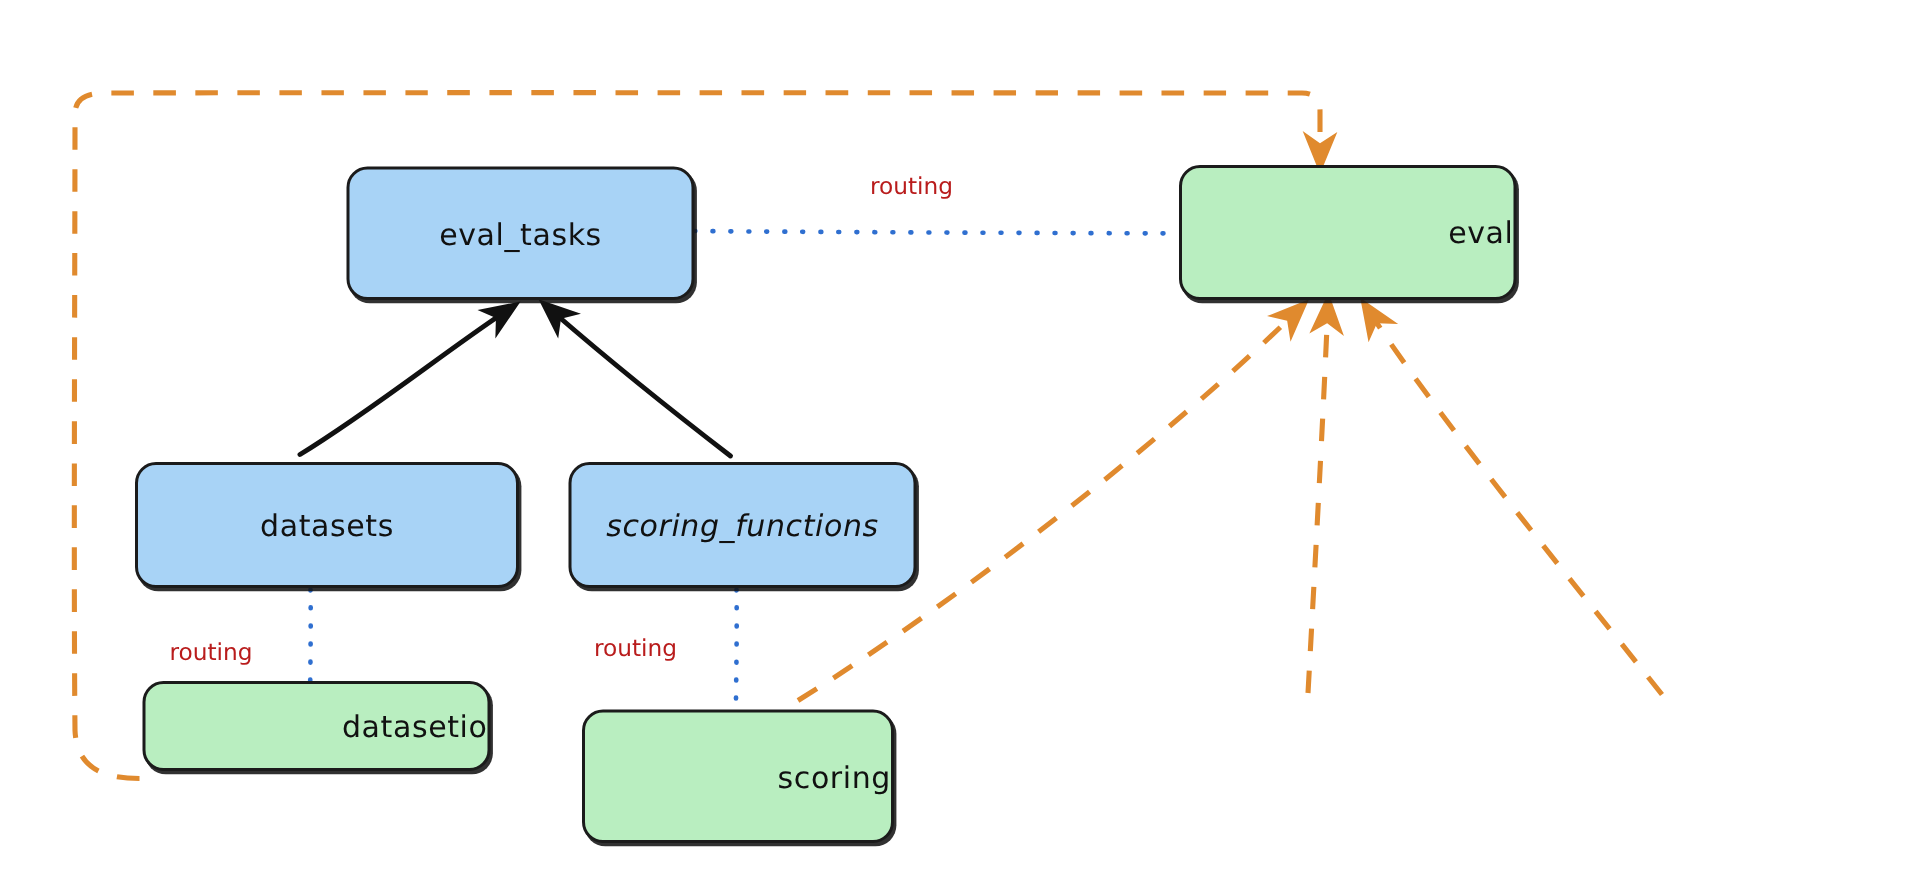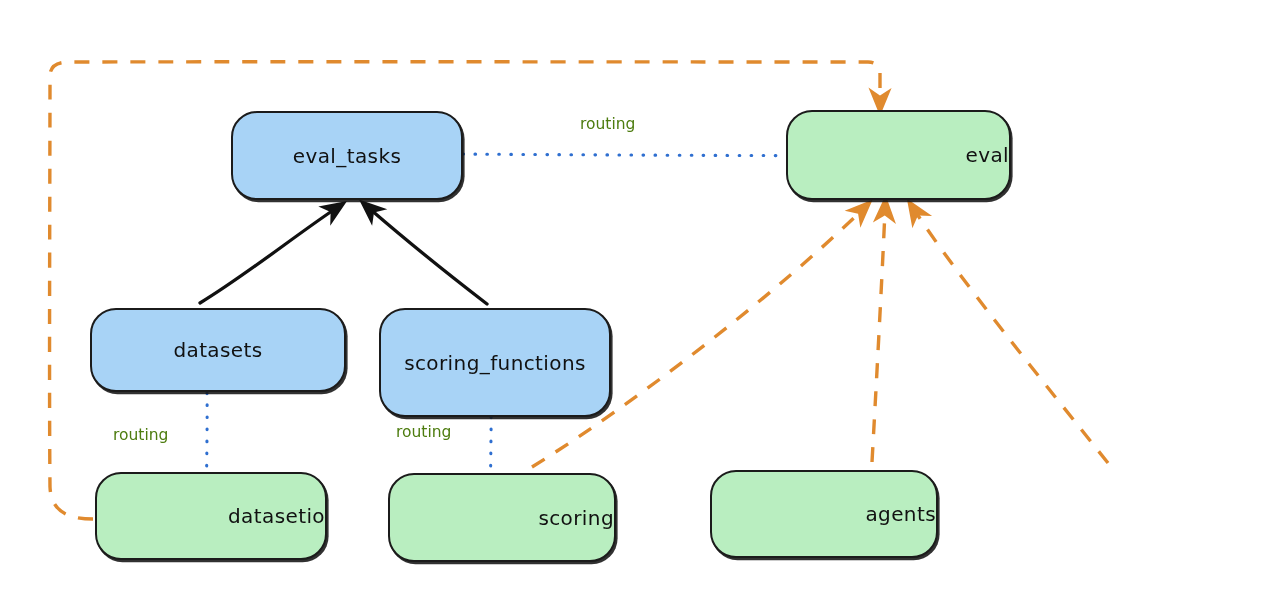--- a/index.html
+++ b/index.html
@@ -24,21 +24,21 @@
     width: 1280px;
     height: 596px;
   }
   .node {
     position: absolute;
     box-sizing: border-box;
     display: flex;
     align-items: center;
     justify-content: center;
     border: 2.6px solid #1b1b1b;
-    border-radius: 26px;
+    border-radius: 14px;
     box-shadow: 1.6px 2.2px 0 0 rgba(20,20,20,0.88);
     z-index: 3;
   }
   .node-blue {
     background: #a8d3f6;
   }
   .node-green {
     background: #b9eec0;
     justify-content: flex-end;
   }
@@ -47,21 +47,21 @@
     font-size: 20px;
     color: #111111;
     letter-spacing: 0.4px;
     white-space: nowrap;
     user-select: none;
   }
   .edge-label {
     position: absolute;
     font-family: "DejaVu Sans", sans-serif;
     font-size: 15.5px;
-    color: #4d7c0f;
+    color: #b91c1c;
     white-space: nowrap;
     z-index: 4;
     user-select: none;
   }
 </style>
 </head>
 <body>
 
 <div id="canvas">
 
@@ -97,30 +97,27 @@
 
   <div class="node node-blue" style="left: 231px; top: 111px; width: 232px; height: 89px;">
       <span class="node-label">eval_tasks</span>
     </div>
   <div class="node node-green" style="left: 786px; top: 110px; width: 225px; height: 90px;">
       <span class="node-label">eval</span>
     </div>
   <div class="node node-blue" style="left: 90px; top: 308px; width: 256px; height: 84px; align-items: center;">
       <span class="node-label">datasets</span>
     </div>
-  <div class="node node-blue" style="left: 379px; top: 308px; width: 232px; height: 109px;">
+  <div class="node node-blue" style="left: 379px; top: 308px; width: 232px; height: 84px; font-style: italic;">
       <span class="node-label">scoring_functions</span>
     </div>
-  <div class="node node-green" style="left: 95px; top: 472px; width: 232px; height: 88px;">
+  <div class="node node-green" style="left: 95px; top: 454px; width: 232px; height: 60px;">
       <span class="node-label">datasetio</span>
     </div>
-  <div class="node node-green" style="left: 388px; top: 473px; width: 228px; height: 89px;">
+  <div class="node node-green" style="left: 388px; top: 473px; width: 208px; height: 89px;">
       <span class="node-label">scoring</span>
-    </div>
-  <div class="node node-green" style="left: 710px; top: 470px; width: 228px; height: 88px;">
-      <span class="node-label">agents</span>
     </div>
 
   <span class="edge-label" style="left: 580px; top: 115px;">routing</span>
   <span class="edge-label" style="left: 113px; top: 426px;">routing</span>
   <span class="edge-label" style="left: 396px; top: 423px;">routing</span>
 
 </div>
 
 </body></html>

